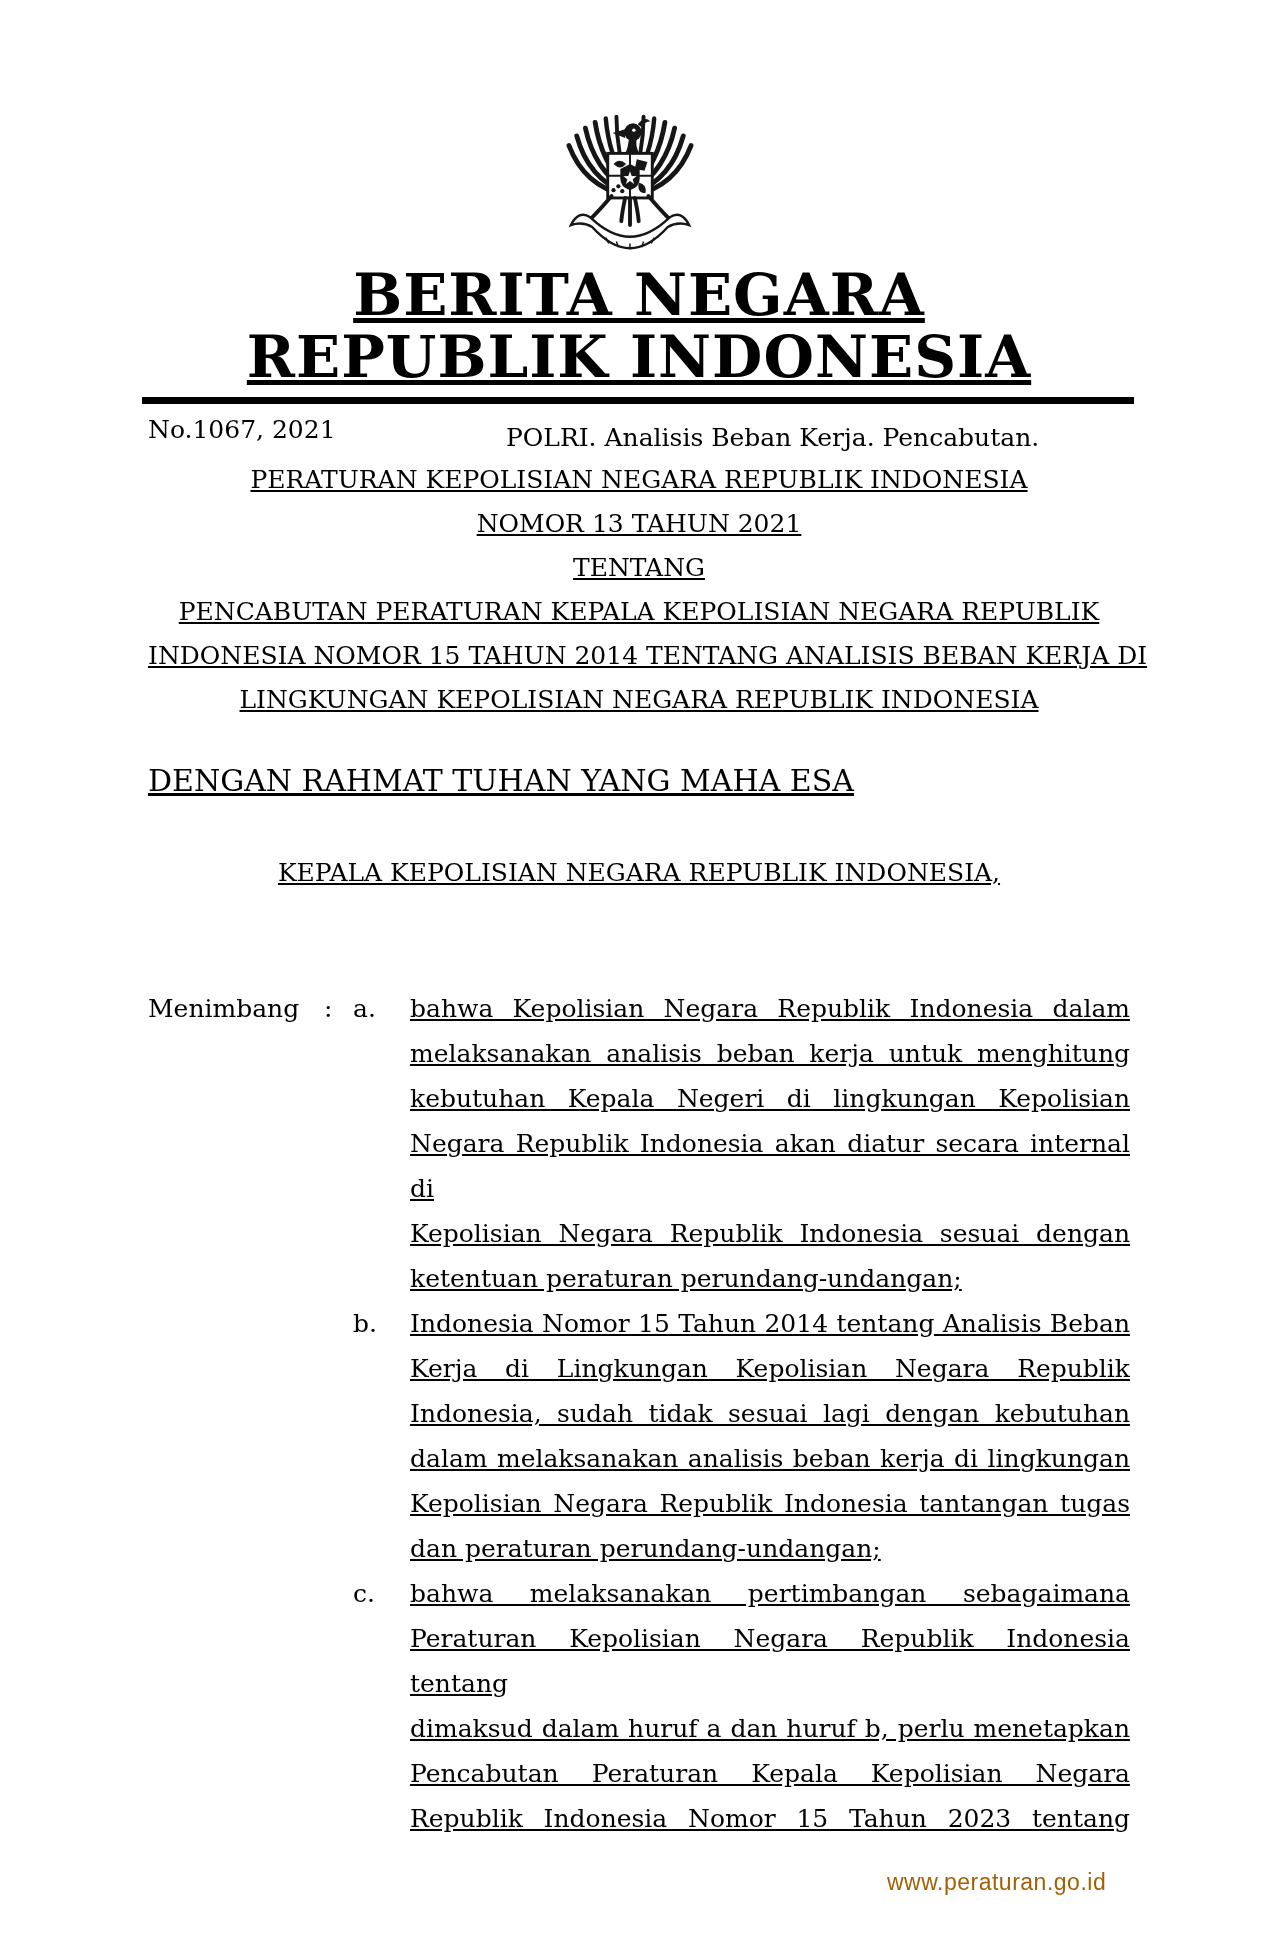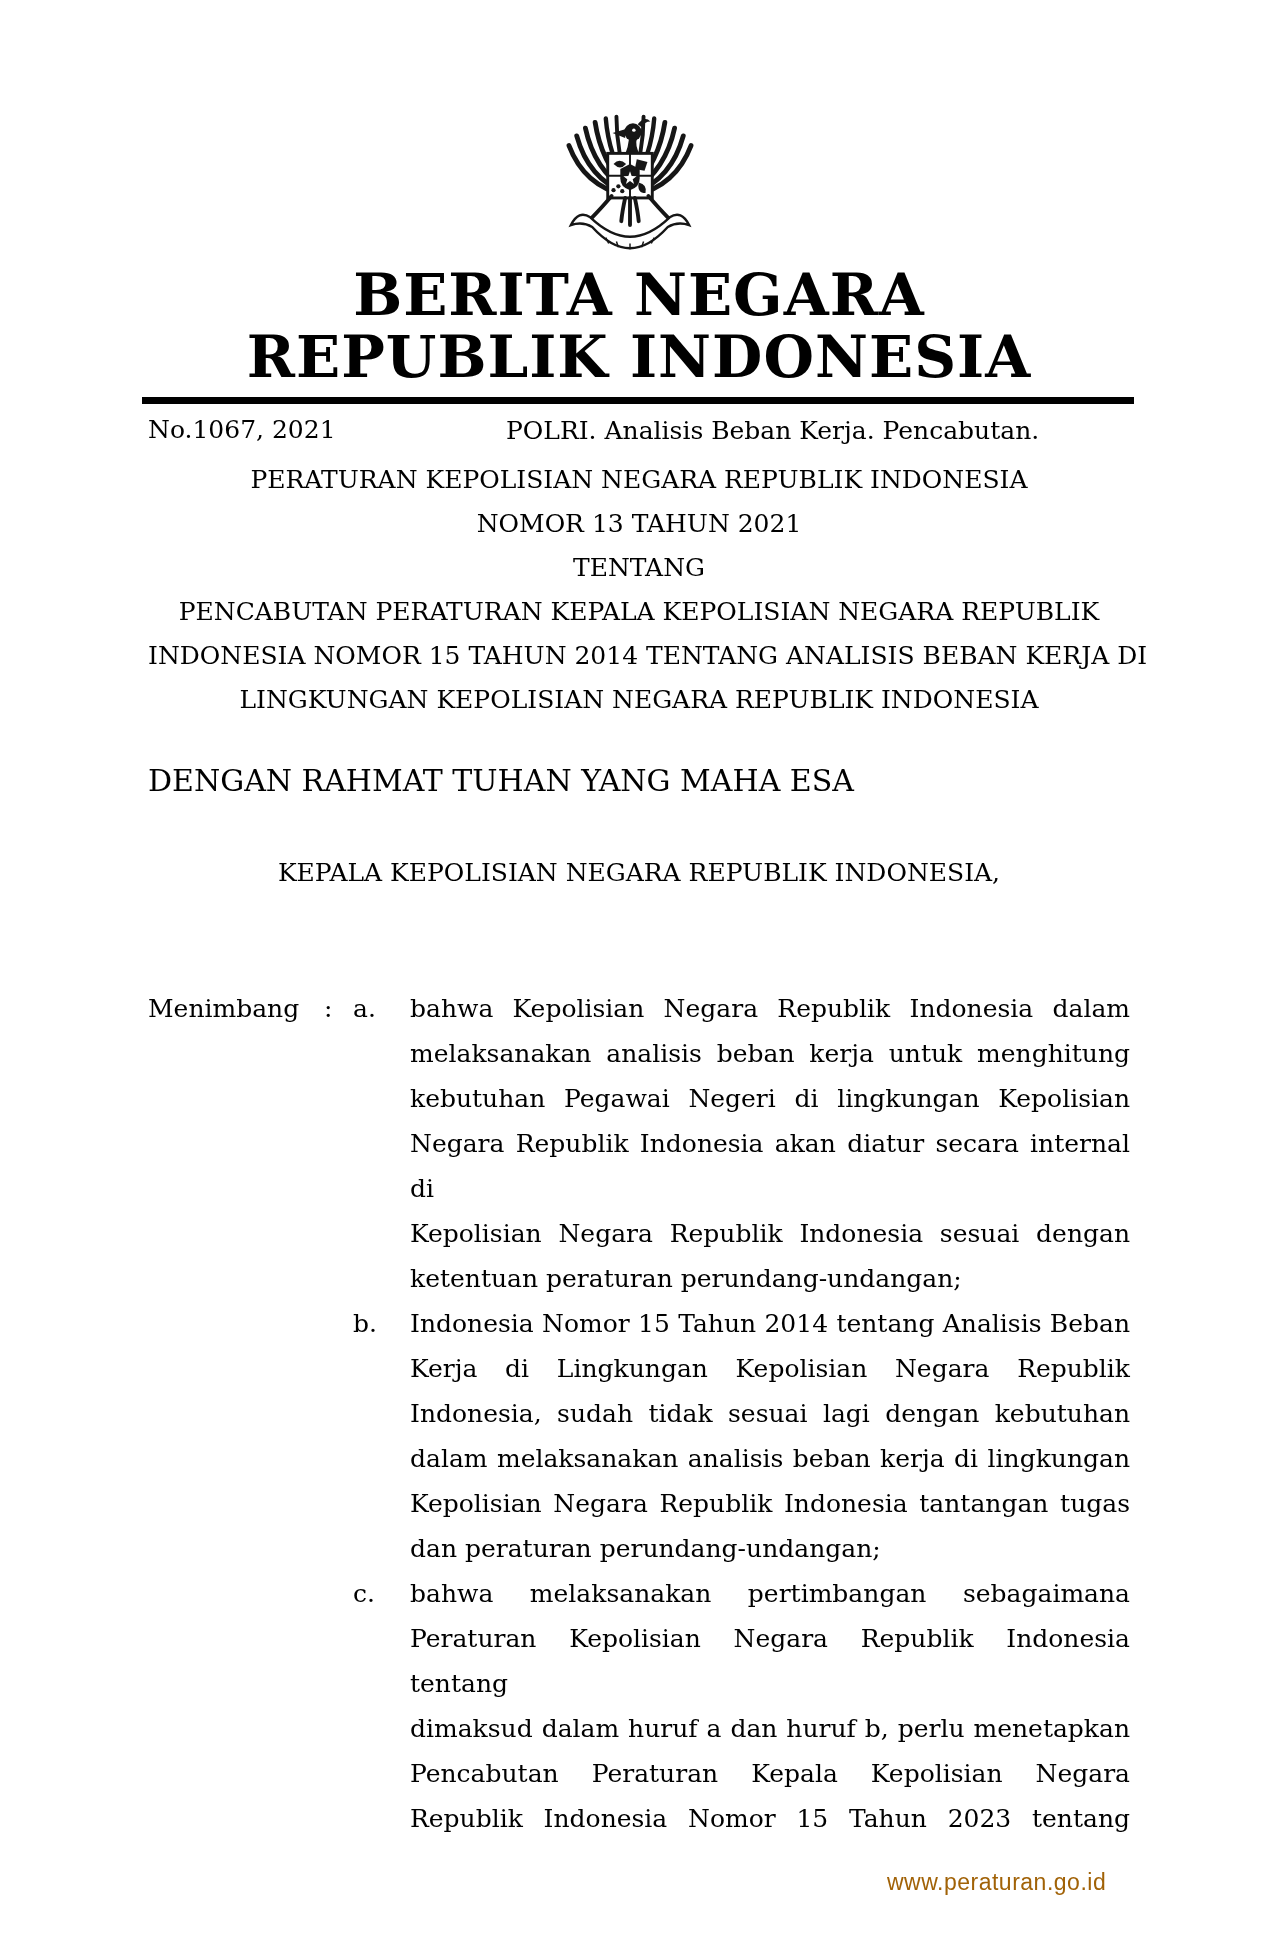--- a/index.html
+++ b/index.html
@@ -6,37 +6,38 @@
   .sheet {
     position: relative;
     width: 1275px;
     height: 1950px;
     background: #ffffff;
     color: #000000;
     font-family: "DejaVu Serif", serif;
     box-sizing: border-box;
     padding: 0 145px 0 148px;
     overflow: hidden;
+    text-decoration: underline;
   }
   .emblem { display: block; margin: 103px auto 0; transform: translateX(-9px); }
 
   .masthead {
     margin-top: 6px;
     text-align: center;
     font-weight: 700;
     font-size: 58px;
     line-height: 62px;
     letter-spacing: 1px;
     white-space: nowrap;
   }
   .rule { height: 7px; background: #000; margin: 9px -4px 0 -6px; }
 
   .gazette { position: relative; height: 45px; margin-top: 3px; font-size: 25px; line-height: 45px; }
   .gz-no { position: absolute; left: 0; top: 0; }
-  .gz-subject { position: absolute; left: 358px; top: 1px; }
+  .gz-subject { position: absolute; left: 358px; top: 8px; }
 
   .doc-title { margin-top: 6px; text-align: center; font-size: 25px; }
   .t-line { line-height: 44px; white-space: nowrap; }
 
   .invocation { margin-top: 36px; text-align: left; font-size: 30px; line-height: 45px; }
   .issuer     { margin-top: 47px; text-align: center; font-size: 25px; line-height: 45px; }
 
   .considering { position: relative; margin-top: 91px; font-size: 25px; }
   .c-label { position: absolute; left: 0; top: 0; line-height: 45px; }
   .c-colon { position: absolute; left: 176px; top: 0; line-height: 45px; }
@@ -135,21 +136,21 @@
 
   <div class="considering">
     <span class="c-label">Menimbang</span>
     <span class="c-colon">:</span>
 
     <div class="c-item">
       <span class="c-marker">a.</span>
       <div class="c-lines">
         <div class="b-line jl">bahwa Kepolisian Negara Republik Indonesia dalam</div>
         <div class="b-line jl">melaksanakan analisis beban kerja untuk menghitung</div>
-        <div class="b-line jl">kebutuhan Pegawai Negeri di lingkungan Kepolisian</div>
+        <div class="b-line jl">kebutuhan Kepala Negeri di lingkungan Kepolisian</div>
         <div class="b-line jl">Negara Republik Indonesia akan diatur secara internal di</div>
         <div class="b-line jl">Kepolisian Negara Republik Indonesia sesuai dengan</div>
         <div class="b-line ll">ketentuan peraturan perundang-undangan;</div>
       </div>
     </div>
 
     <div class="c-item">
       <span class="c-marker">b.</span>
       <div class="c-lines">
         <div class="b-line jl">Indonesia Nomor 15 Tahun 2014 tentang Analisis Beban</div>

